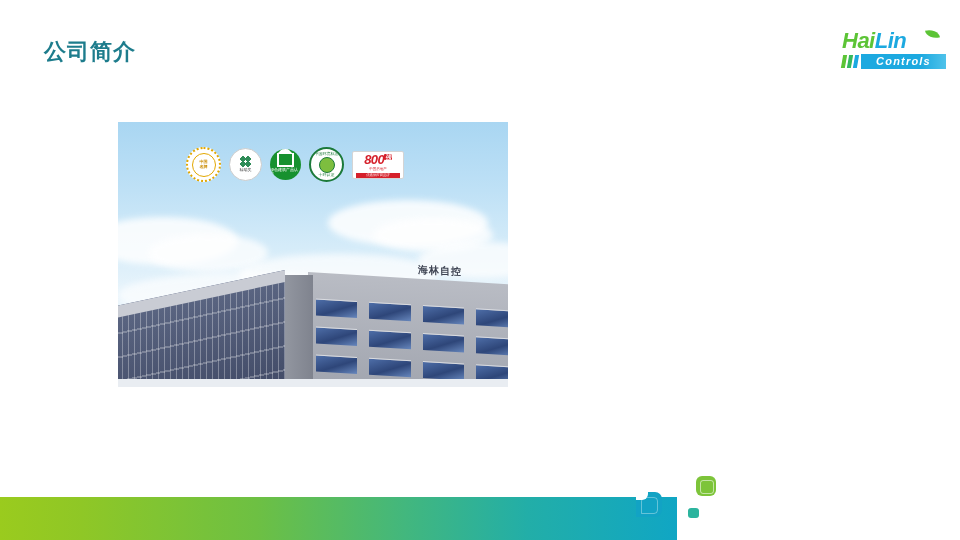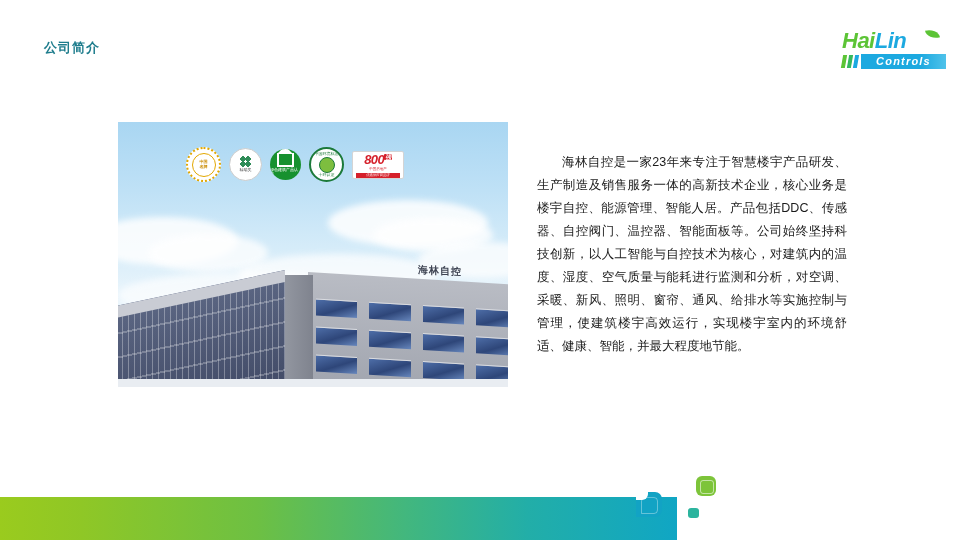--- a/index.html
+++ b/index.html
@@ -16,21 +16,21 @@
     height: 540px;
     background: #ffffff;
     overflow: hidden;
   }
 
   
   .slide-title {
     position: absolute;
     left: 44px;
     top: 41px;
-    font-size: 13px;
+    font-size: 22px;
     font-weight: bold;
     letter-spacing: 1px;
     color: #1D7C8C;
     line-height: 1;
   }
 
   
   .logo {
     position: absolute;
     right: 14px;
@@ -527,21 +527,20 @@
 
     <div class="bldg-left">
       <div class="cap"></div>
       <div class="fins"></div>
       <div class="floors"></div>
     </div>
 
     <div class="ground"></div>
   </div>
 
-  <p class="body-copy">海林自控是一家23年来专注于智慧楼宇产品研发、生产制造及销售服务一体的高新技术企业，核心业务是楼宇自控、能源管理、智能人居。产品包括DDC、传感器、自控阀门、温控器、智能面板等。公司始终坚持科技创新，以人工智能与自控技术为核心，对建筑内的温度、湿度、空气质量与能耗进行监测和分析，对空调、采暖、新风、照明、窗帘、通风、给排水等实施控制与管理，使建筑楼宇高效运行，实现楼宇室内的环境舒适、健康、智能，并最大程度地节能。</p>
 
   <div class="bottom-bar"></div>
   <div class="deco-step"></div>
   <div class="deco-step-notch"></div>
   <div class="deco-small"></div>
   <div class="deco-green"></div>
 
 </div>
 
 </body></html>

